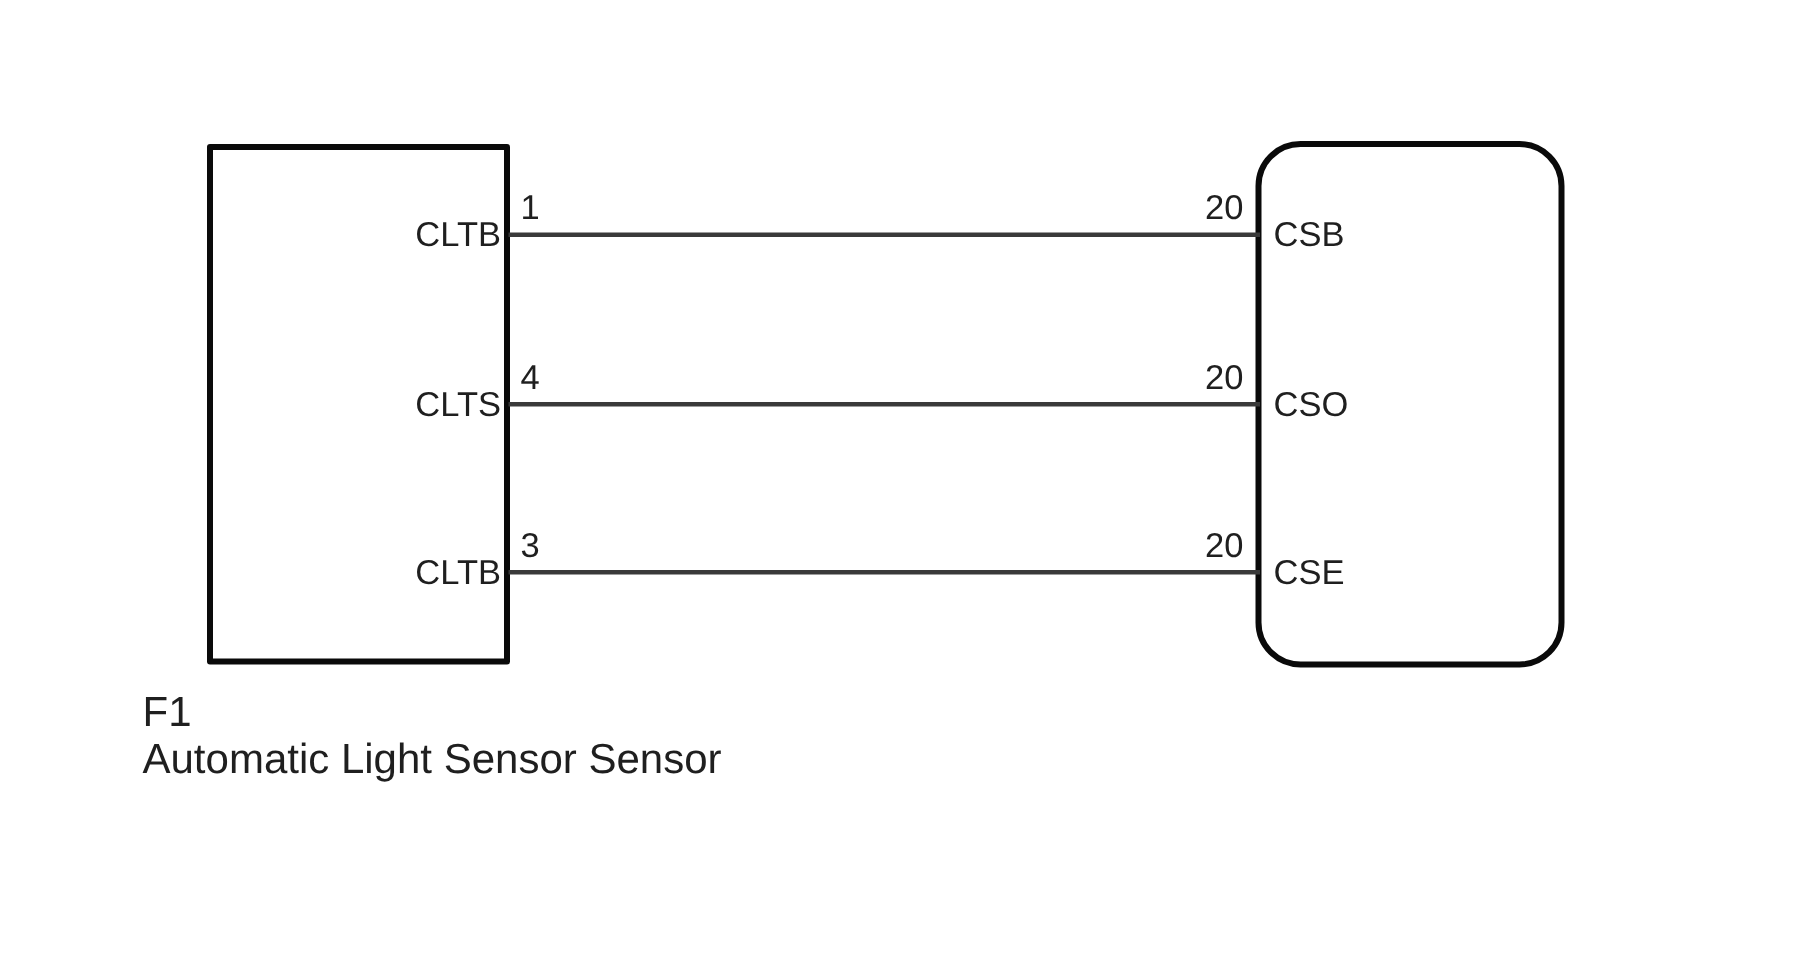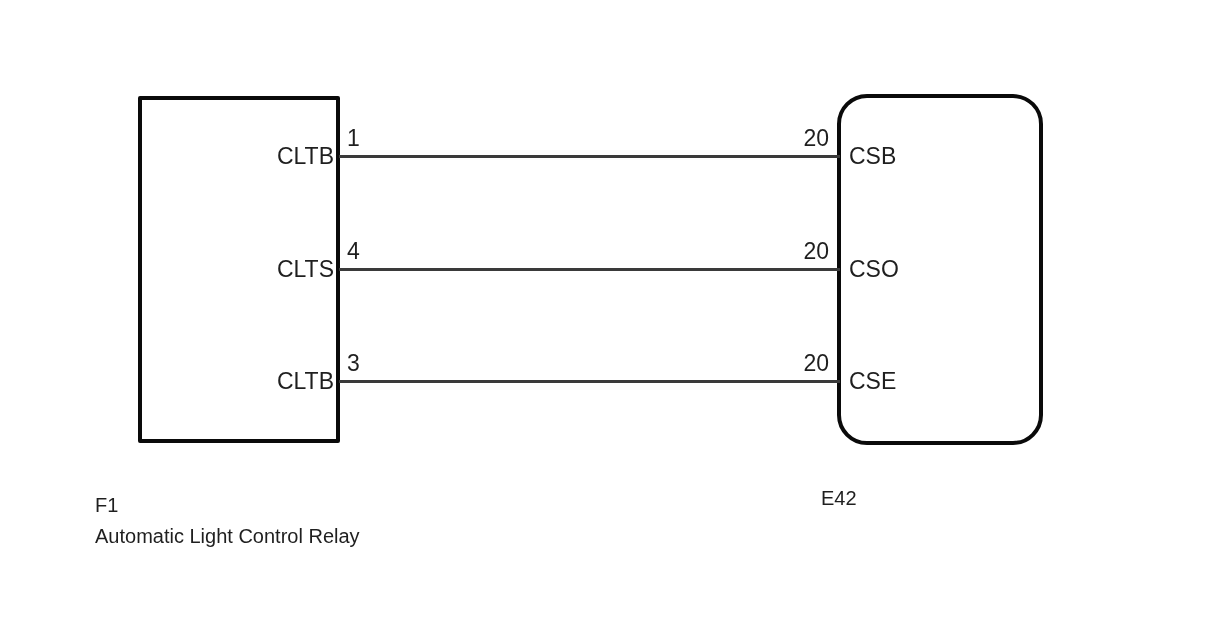--- a/index.html
+++ b/index.html
@@ -74,24 +74,23 @@
     white-space: nowrap;
   }
   .pin-number.left { left: 347px; text-align: left; }
   .pin-number.right { right: 379px; text-align: center; }
   .pin-number.row-1 { top: 127px; }
   .pin-number.row-2 { top: 240px; }
   .pin-number.row-3 { top: 352px; }
   
   .caption {
     position: absolute;
-    font-size: 20px;
+    font-size: 28px;
     line-height: 31px;
     white-space: nowrap;
-    margin-top: 31px;
   }
   .caption-left { left: 95px; top: 459px; }
   .caption-right { left: 821px; top: 452px; }
 </style>
 </head>
 <body>
 
 <div class="canvas">
 
   <div class="comp-box box-left"></div>
@@ -112,19 +111,18 @@
   <span class="pin-number right row-1">20</span>
   <span class="pin-number right row-2">20</span>
   <span class="pin-number right row-3">20</span>
 
   <span class="pin-label right row-1">CSB</span>
   <span class="pin-label right row-2">CSO</span>
   <span class="pin-label right row-3">CSE</span>
 
   <div class="caption caption-left">
     <div>F1</div>
-    <div>Automatic Light Control Relay</div>
+    <div>Automatic Light Sensor Sensor</div>
   </div>
   <div class="caption caption-right">
-    <div>E42</div>
   </div>
 
 </div>
 
 </body></html>

